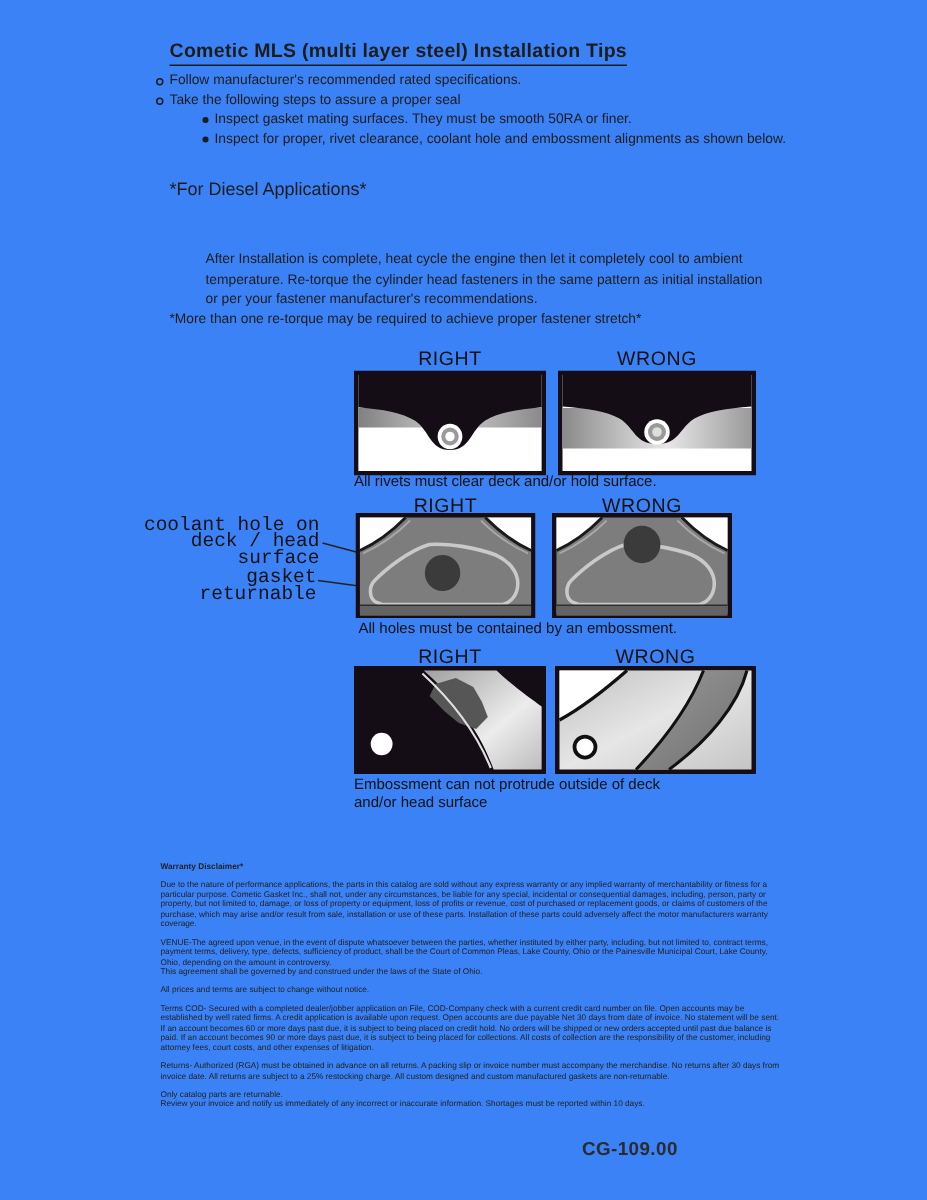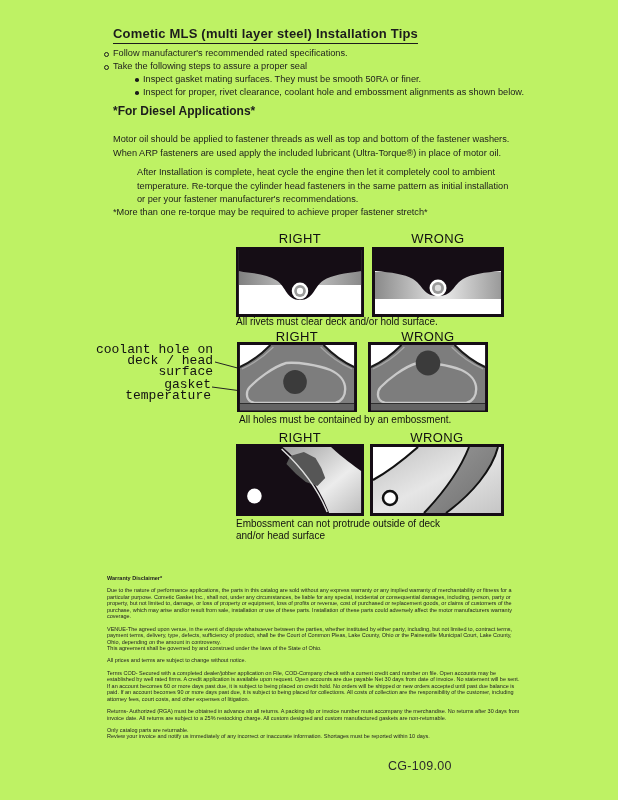--- a/index.html
+++ b/index.html
@@ -1,45 +1,45 @@
 <!DOCTYPE html>
 <html><head>
 <meta charset="utf-8">
 <style>
   html,body{margin:0;padding:0;background:#fff;}
-  .page{position:relative;width:618px;height:800px;background:#bef264;
+  .page{position:relative;width:618px;height:800px;background:#3b82f6;
         font-family:"Liberation Sans",sans-serif;color:#1c1c1c;overflow:hidden;}
 
   .title{position:absolute;left:113px;top:26px;font-size:13px;font-weight:bold;
          letter-spacing:.2px;border-bottom:1.5px solid #1c1c1c;padding-bottom:2px;white-space:nowrap;}
 
   .bullets{position:absolute;left:104px;top:47px;font-size:9.2px;line-height:13px;width:500px;}
   .b1{position:relative;padding-left:9px;white-space:nowrap;}
   .b1 .mark{position:absolute;left:0;top:4.6px;width:3.2px;height:3.2px;border:1px solid #1c1c1c;border-radius:50%;}
   .b2{position:relative;padding-left:8px;margin-left:31px;white-space:nowrap;}
   .b2 .mark{position:absolute;left:0;top:5px;width:3.6px;height:3.6px;background:#1c1c1c;border-radius:50%;}
 
-  .section-heading{position:absolute;left:113px;top:104px;font-size:12px;font-weight:bold;}
+  .section-heading{position:absolute;left:113px;top:119px;font-size:12px;font-weight:normal;}
   .para{position:absolute;left:113px;width:495px;font-size:9.2px;line-height:13.5px;white-space:pre-line;}
   #para1{top:133px;} #para2{top:166px;margin-left:24px;} #para3{top:206px;}
 
   .dlabel{position:absolute;font-size:13px;letter-spacing:.4px;text-align:center;color:#111;}
   .panel{position:absolute;}
   .panel svg{display:block;width:100%;height:100%;}
   .caption{position:absolute;font-size:10px;color:#111;white-space:pre-line;line-height:11.5px;}
 
   .annot{position:absolute;font-size:13px;line-height:11px;text-align:right;color:#111;font-family:Liberation Mono, monospace;}
   .pointer-lines{position:absolute;left:140px;top:342px;width:165px;height:62px;}
 
   .disclaimer{position:absolute;left:107px;top:575px;width:414px;font-size:5.5px;
               line-height:6.6px;color:#222;}
   .disclaimer p{margin:0 0 5.5px 0;white-space:pre-line;}
   .disclaimer .dh{font-weight:bold;}
 
-  .footer-code{position:absolute;left:388px;top:759px;font-size:12.5px;color:#2b2b2b;letter-spacing:.3px;}
+  .footer-code{position:absolute;left:388px;top:759px;font-size:12.5px;color:#2b2b2b;letter-spacing:.3px;font-weight:bold;}
 </style>
 </head>
 <body>
 
 <div class="page">
 
   <div class="title">Cometic MLS (multi layer steel) Installation Tips</div>
 
   <div class="bullets">
     <div class="b1">
@@ -54,22 +54,20 @@
       <span class="mark"></span>
       <span>Inspect gasket mating surfaces.  They must be smooth 50RA or finer.</span>
     </div>
     <div class="b2">
       <span class="mark"></span>
       <span>Inspect for proper, rivet clearance, coolant hole and embossment alignments as shown below.</span>
     </div>
   </div>
 
   <div class="section-heading">*For Diesel Applications*</div>
-  <div class="para" id="para1">Motor oil should be applied to fastener threads as well as top and bottom of the fastener washers.
-When ARP fasteners are used apply the included lubricant (Ultra-Torque®) in place of motor oil.</div>
   <div class="para" id="para2">After Installation is complete, heat cycle the engine then let it completely cool to ambient
 temperature. Re-torque the cylinder head fasteners in the same pattern as initial installation
 or per your fastener manufacturer's recommendations.</div>
   <div class="para" id="para3">*More than one re-torque may be required to achieve proper fastener stretch*</div>
 
   <div class="dlabel" style="left:236px;width:128px;top:231px;">RIGHT</div>
   <div class="dlabel" style="left:372px;width:132px;top:231px;">WRONG</div>
 
   <div class="panel" style="left:236px;top:247px;width:128px;height:70px;">
     <svg viewBox="0 0 132 70" preserveAspectRatio="none">
@@ -111,21 +109,21 @@
     </svg>
   </div>
 
   <div class="caption" style="left:236px;top:316px;">All rivets must clear deck and/or hold surface.</div>
 
   <div class="dlabel" style="left:237px;width:120px;top:329px;">RIGHT</div>
   <div class="dlabel" style="left:368px;width:120px;top:329px;">WRONG</div>
 
   <div class="annot" style="left:88px;top:344px;width:125px;white-space:pre-line;">coolant hole on
 deck / head surface</div>
-  <div class="annot" style="left:88px;top:379px;width:123px;">gasket temperature</div>
+  <div class="annot" style="left:88px;top:379px;width:123px;">gasket returnable</div>
   <svg class="pointer-lines" viewBox="0 0 165 62">
     <line x1="75" y1="20" x2="150" y2="40" stroke="#222" stroke-width="1"></line>
     <line x1="72" y1="45" x2="124" y2="52" stroke="#222" stroke-width="1"></line>
   </svg>
 
   <div class="panel" style="left:237px;top:342px;width:120px;height:70px;">
     <svg viewBox="0 0 122 70" preserveAspectRatio="none">
       <rect x="1.5" y="1.5" width="119" height="67" fill="#7d7d7d" stroke="#150d15" stroke-width="3"></rect>
       <path d="M3,3 L34,3 C24,13 12,21 3,25 Z" fill="#ffffff"></path>
       <path d="M34,3 C24,13 12,21 3,25" fill="none" stroke="#1a1a1a" stroke-width="2"></path>

